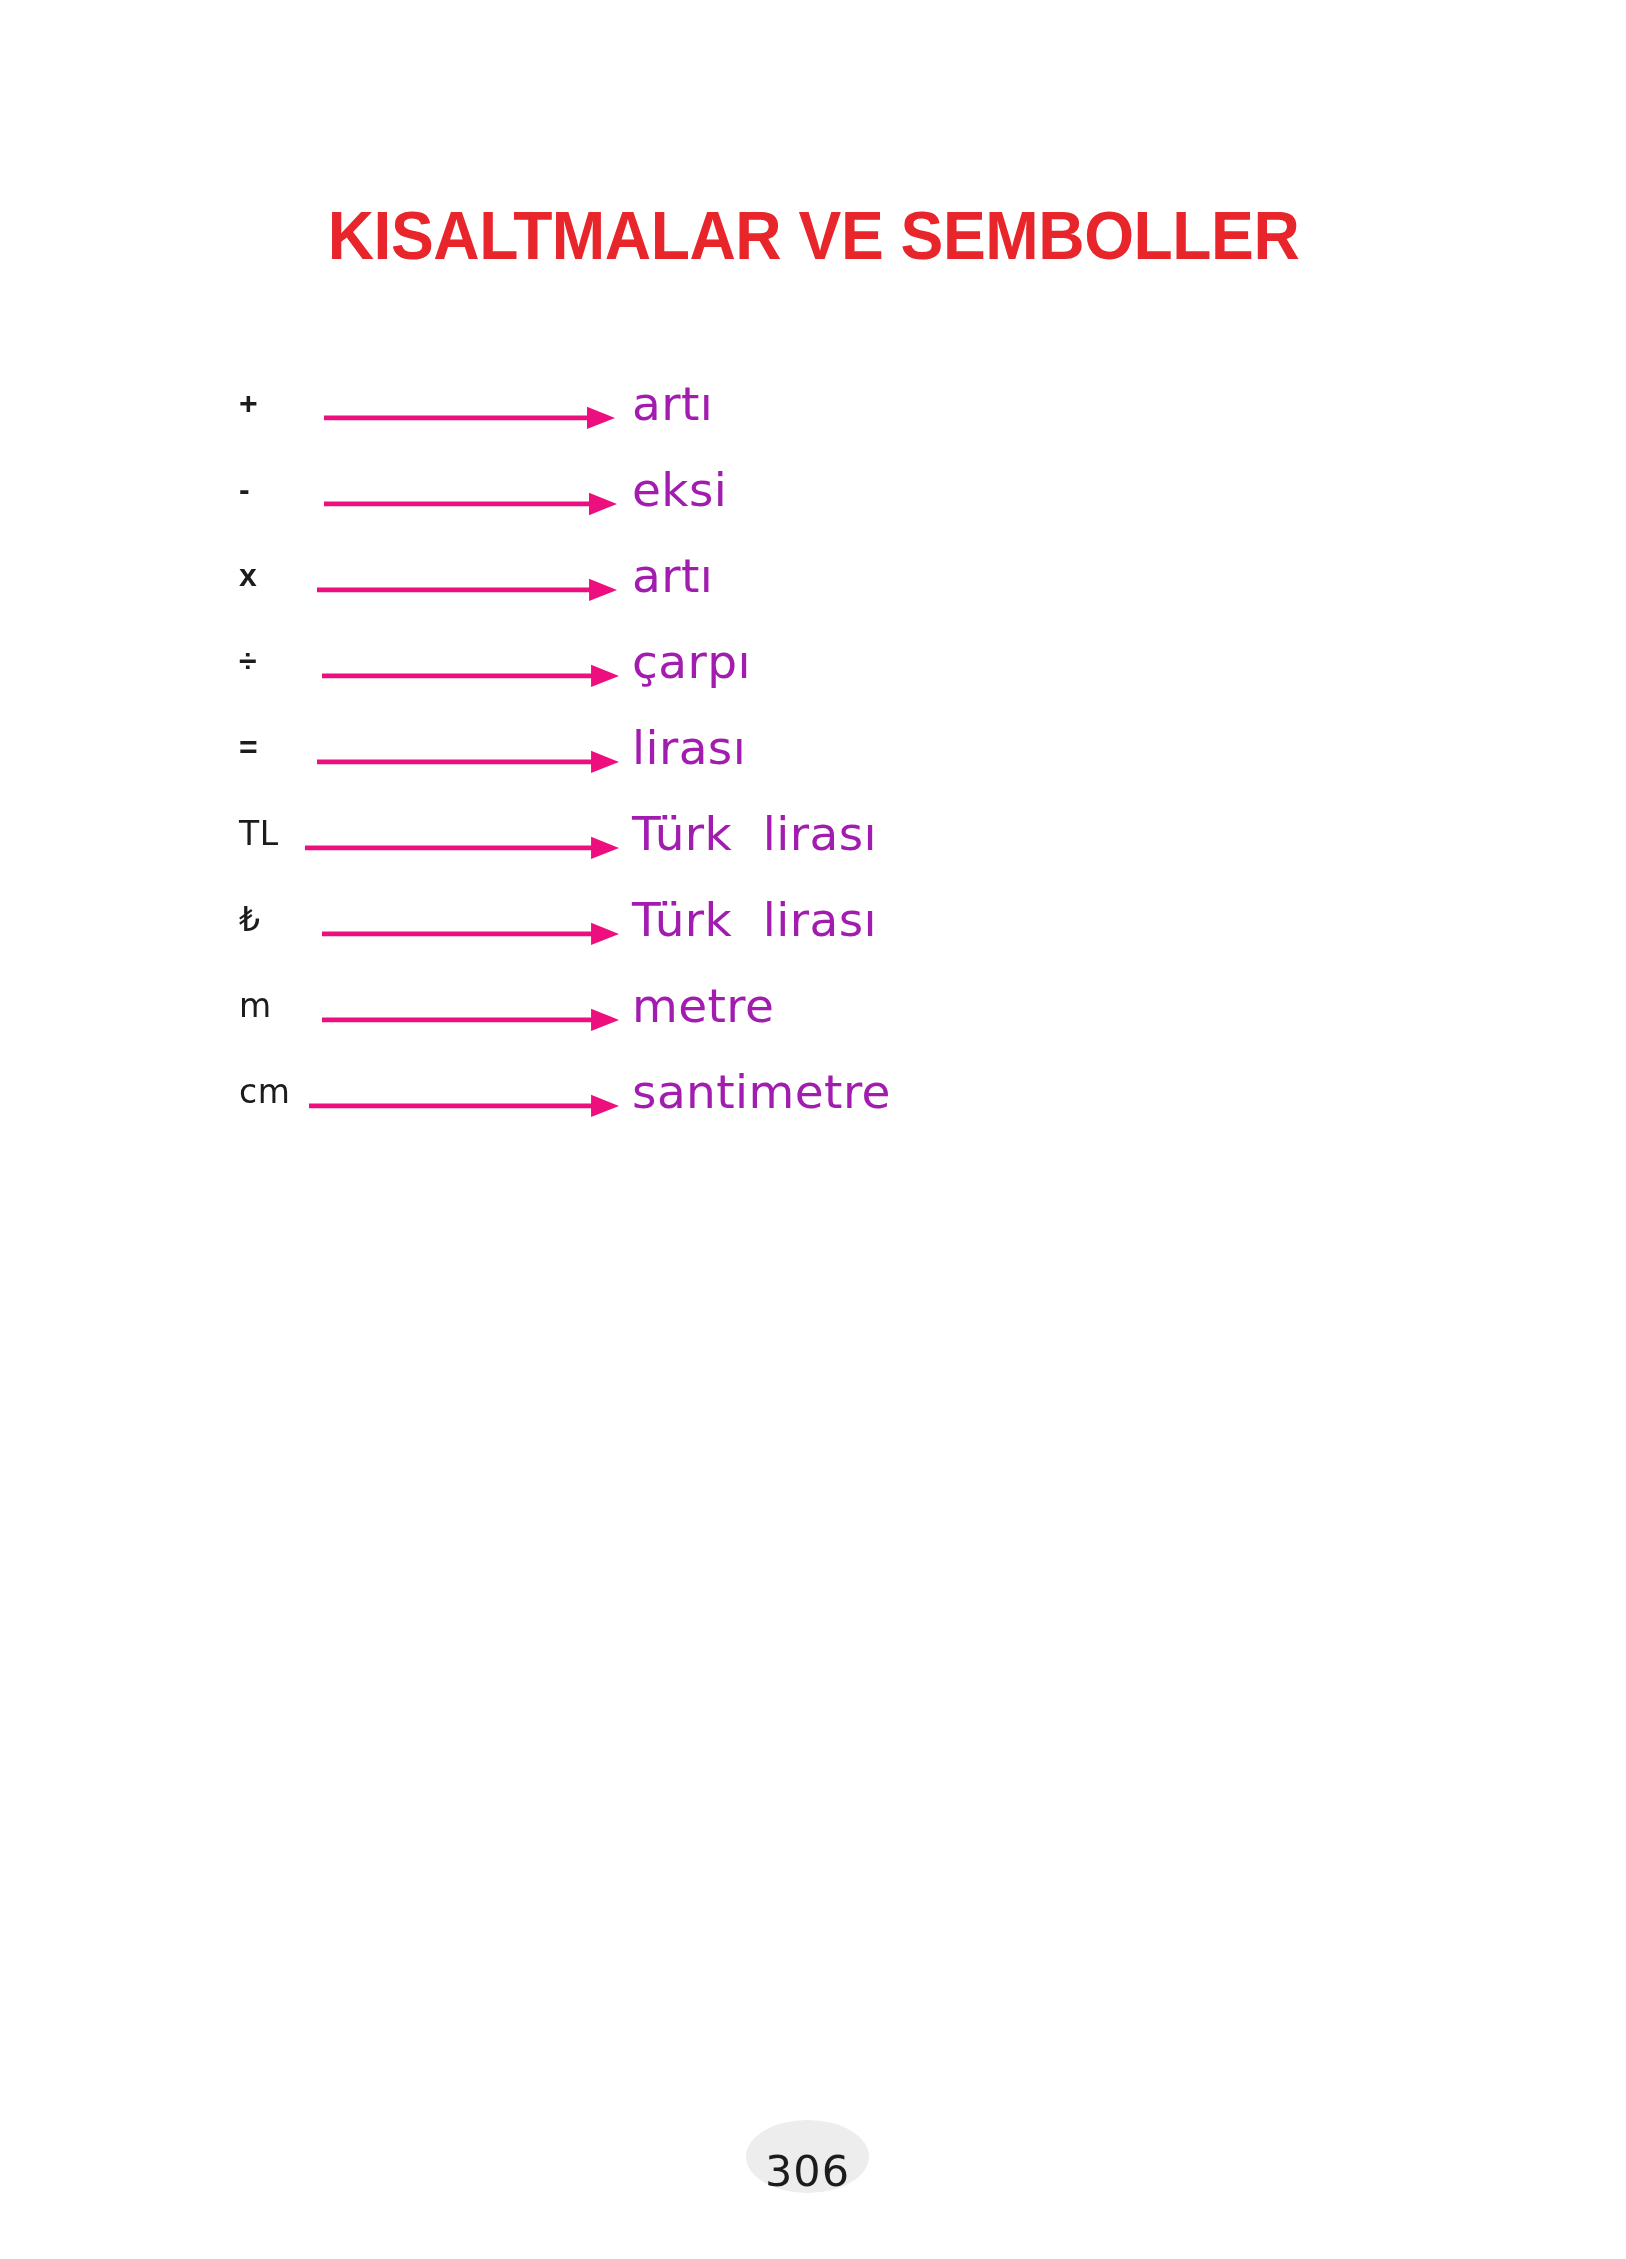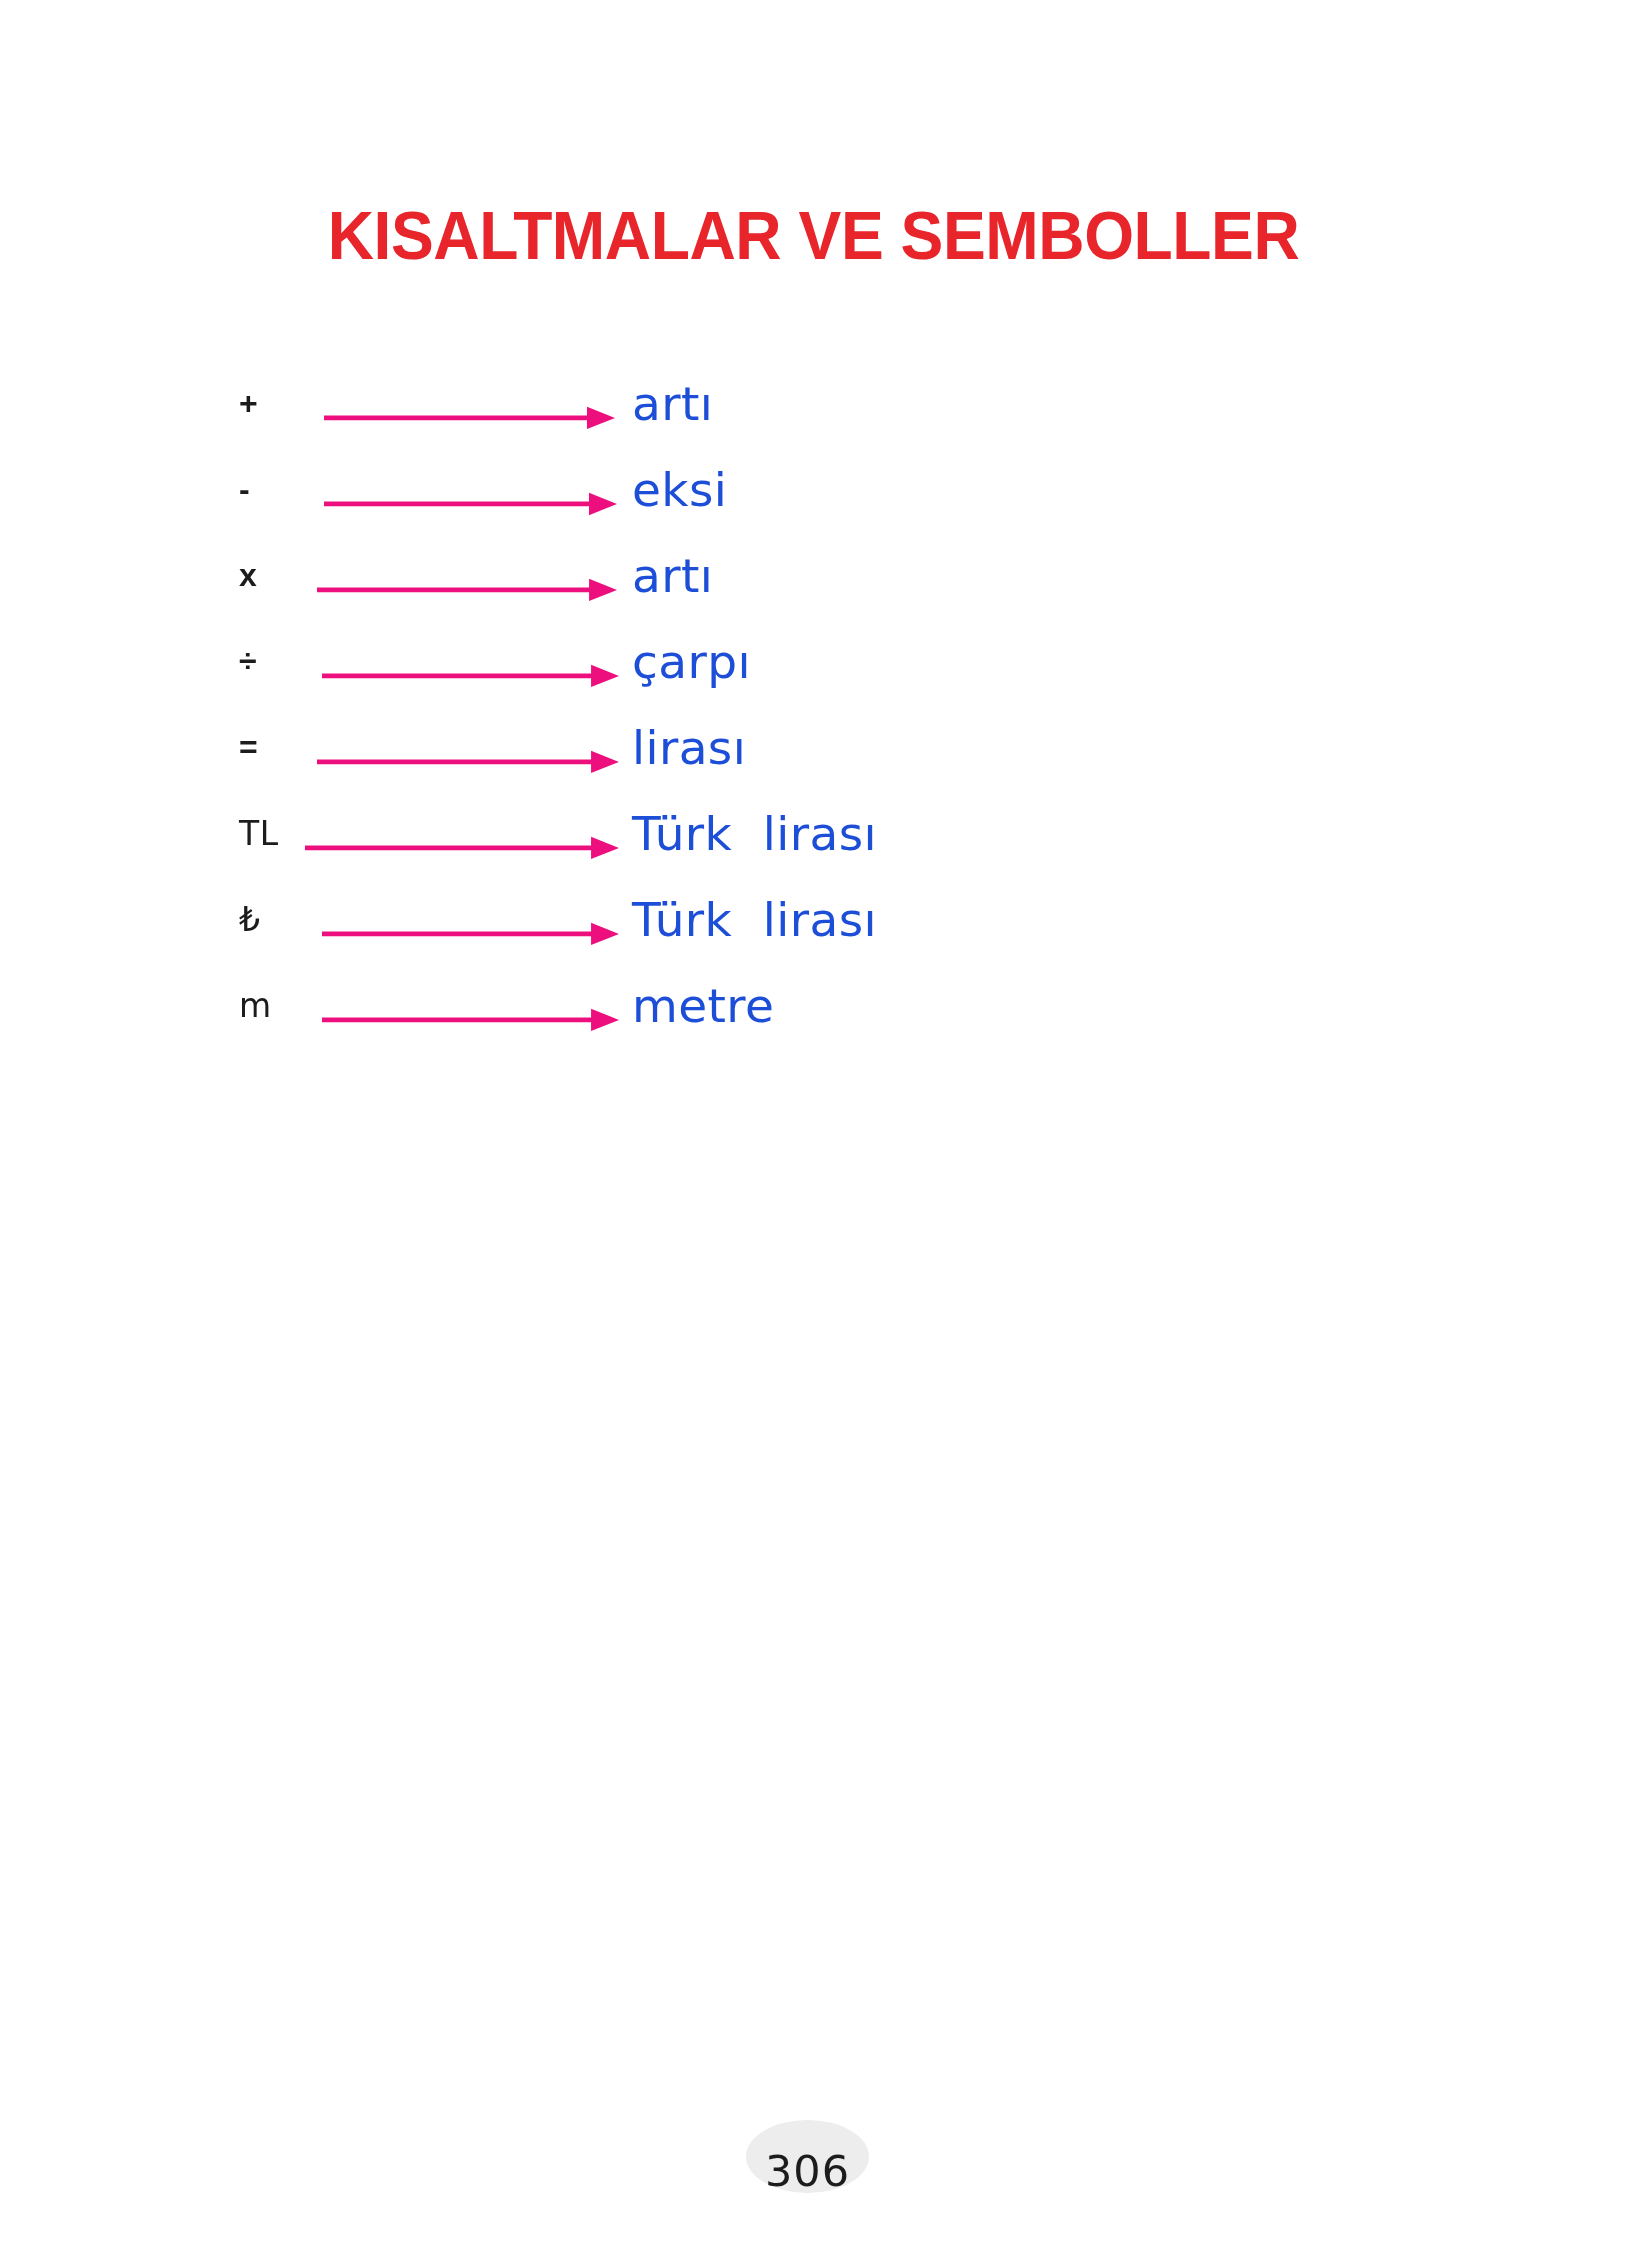--- a/index.html
+++ b/index.html
@@ -92,21 +92,21 @@
 
   .arrow svg { display: block; }
 
   .label-cell {
     position: absolute;
     left: 632px;
     top: 0;
     height: 86px;
     display: flex;
     align-items: center;
-    color: #1d4ed8;
+    color: #a21caf;
     font-family: "DejaVu Sans", "Liberation Sans", sans-serif;
     font-weight: 400;
     font-size: 47px;
     line-height: 1;
     letter-spacing: 0.4px;
     white-space: pre;
   }
 
   
   .page-number-badge {
@@ -210,20 +210,30 @@
       <div class="symbol-row">
         <div class="symbol-cell abbr">m</div>
         <div class="arrow" style="left: 322px; width: 297px;">
           <svg width="297" height="86" viewBox="0 0 319 92" xmlns="http://www.w3.org/2000/svg">
             <line x1="0" y1="62" x2="293" y2="62" stroke="#ed0f7e" stroke-width="5"></line>
             <polygon points="289,50 319,62 289,74" fill="#ed0f7e"></polygon>
           </svg>
         </div>
         <div class="label-cell">metre</div>
       </div>
+      <div class="symbol-row">
+        <div class="symbol-cell abbr">cm</div>
+        <div class="arrow" style="left: 309px; width: 310px;">
+          <svg width="310" height="86" viewBox="0 0 333 92" xmlns="http://www.w3.org/2000/svg">
+            <line x1="0" y1="62" x2="307" y2="62" stroke="#ed0f7e" stroke-width="5"></line>
+            <polygon points="303,50 333,62 303,74" fill="#ed0f7e"></polygon>
+          </svg>
+        </div>
+        <div class="label-cell">santimetre</div>
+      </div>
     </div>
 
   <div class="page-number-badge">
     <span class="page-number-text">306</span>
   </div>
 
 </div>
 
 
 </body></html>

